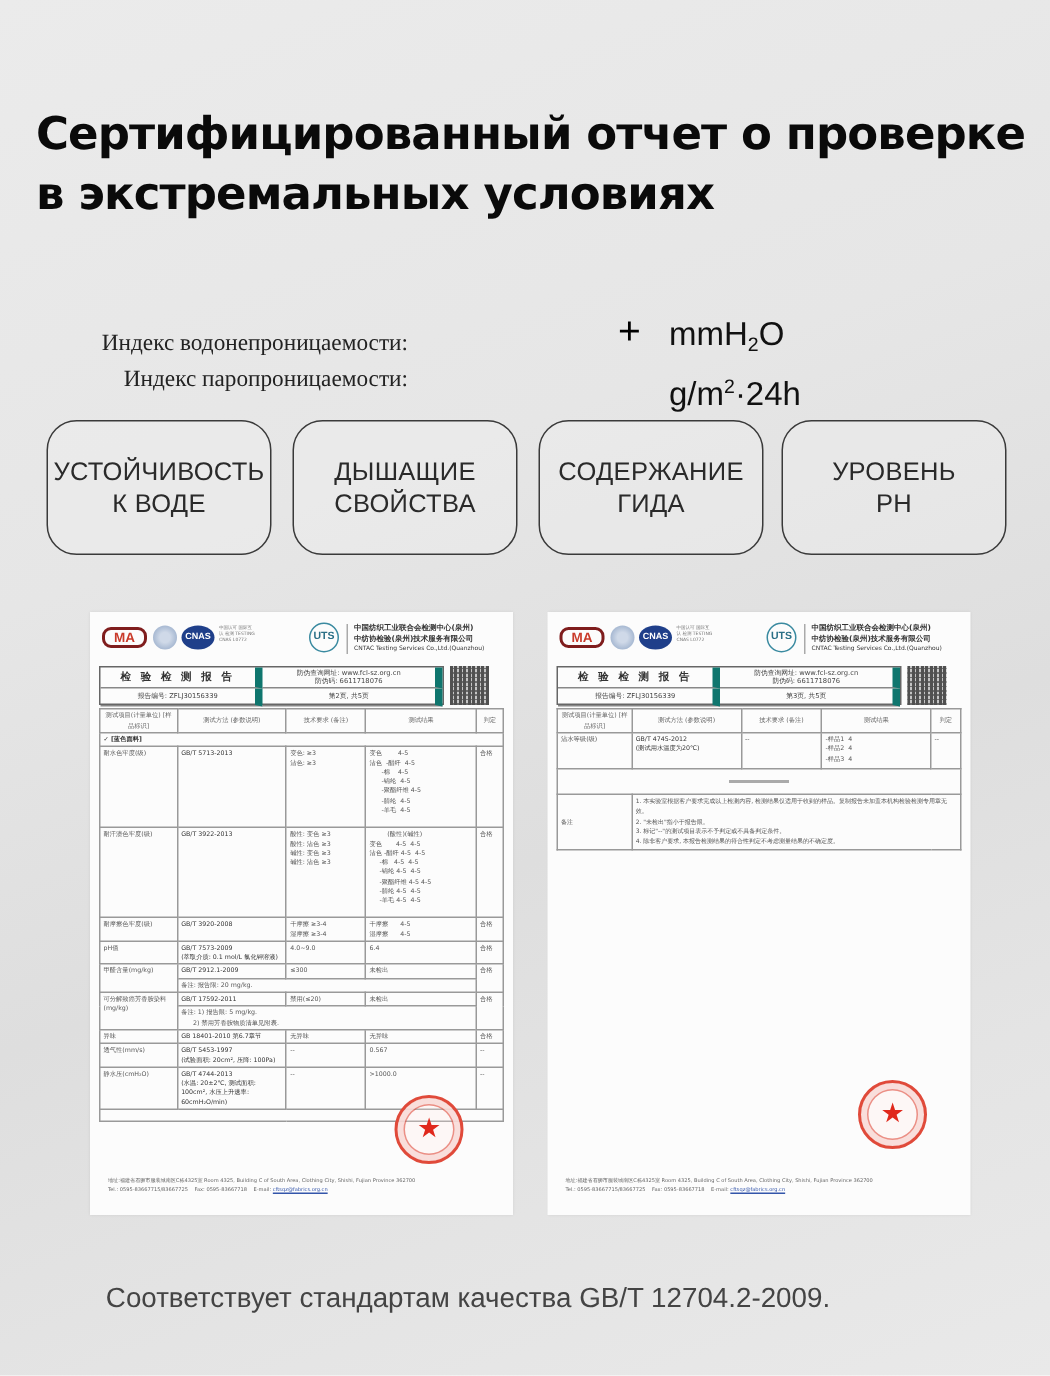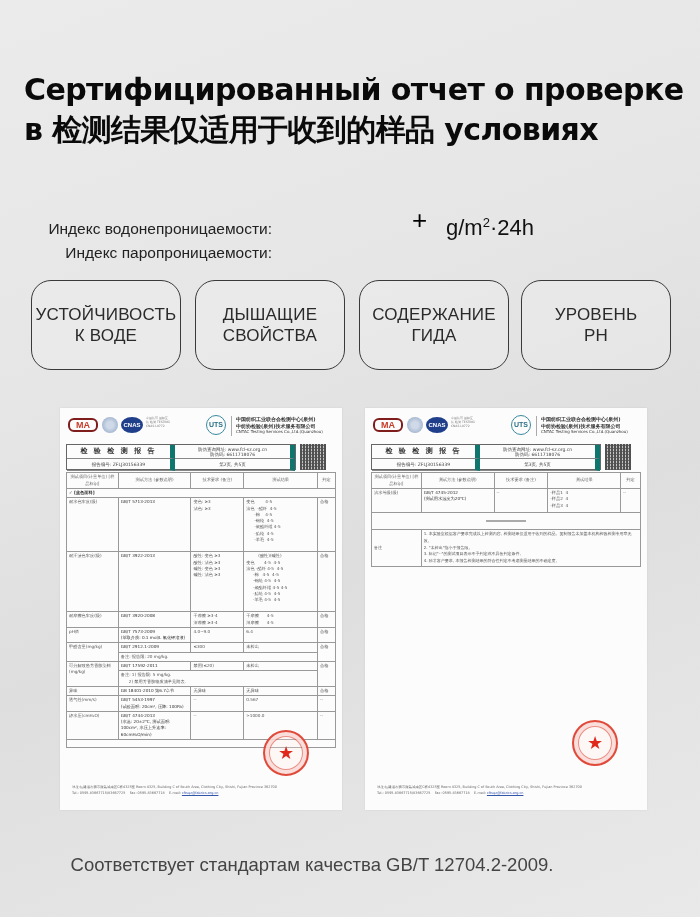--- a/index.html
+++ b/index.html
@@ -11,21 +11,21 @@
     color: #111;
   }
   .headline {
     position: absolute; left: 24px; top: 70px; width: 670px;
     font-family: "DejaVu Sans", sans-serif; font-weight: bold;
     font-size: 30px; line-height: 40px; letter-spacing: -0.6px; color: #0a0a0a;
   }
   .index-block { position: absolute; left: 0; top: 205px; width: 700px; height: 70px; }
   .index-labels {
     position: absolute; right: 428px; top: 12px; text-align: right;
-    font-family: Liberation Sans, sans-serif; font-size: 15.5px; line-height: 24px; color: #222;
+    font-family: Liberation Serif, serif; font-size: 15.5px; line-height: 24px; color: #222;
   }
   .big-number {
     position: absolute; left: 276px; top: 6px;
     font-family: "Liberation Sans", sans-serif; font-size: 52px; line-height: 60px; color: #000;
     letter-spacing: -1px;
   }
   .big-plus {
     position: absolute; left: 412px; top: 0px;
     font-family: "Liberation Sans", sans-serif; font-size: 26px; line-height: 30px; color: #000;
   }
@@ -130,30 +130,31 @@
   .bottom-caption {
     position: absolute; left: 0; top: 853px; width: 624px; text-align: center;
     font-family: "Liberation Sans", sans-serif; font-size: 18.5px; line-height: 24px; color: #444;
   }
 </style>
 </head>
 <body>
 
 <div class="headline">
   <div>Сертифицированный отчет о проверке</div>
-  <div>в 检测结果仅适用于收到的样品 условиях</div>
+  <div>в экстремальных условиях</div>
 </div>
 
 <div class="index-block">
   <div class="index-labels">
     <div>Индекс водонепроницаемости:</div>
     <div>Индекс паропроницаемости:</div>
   </div>
   <div class="big-plus">+</div>
   <div class="units">
+    <div><span>mmH</span><sub>2</sub><span>O</span></div>
     <div><span>g/m</span><sup>2</sup><span>·24h</span></div>
   </div>
 </div>
 
 <div class="cards">
   <div class="card">
     <div>
         <div>УСТОЙЧИВОСТЬ</div>
         <div>К ВОДЕ</div>
       </div>

